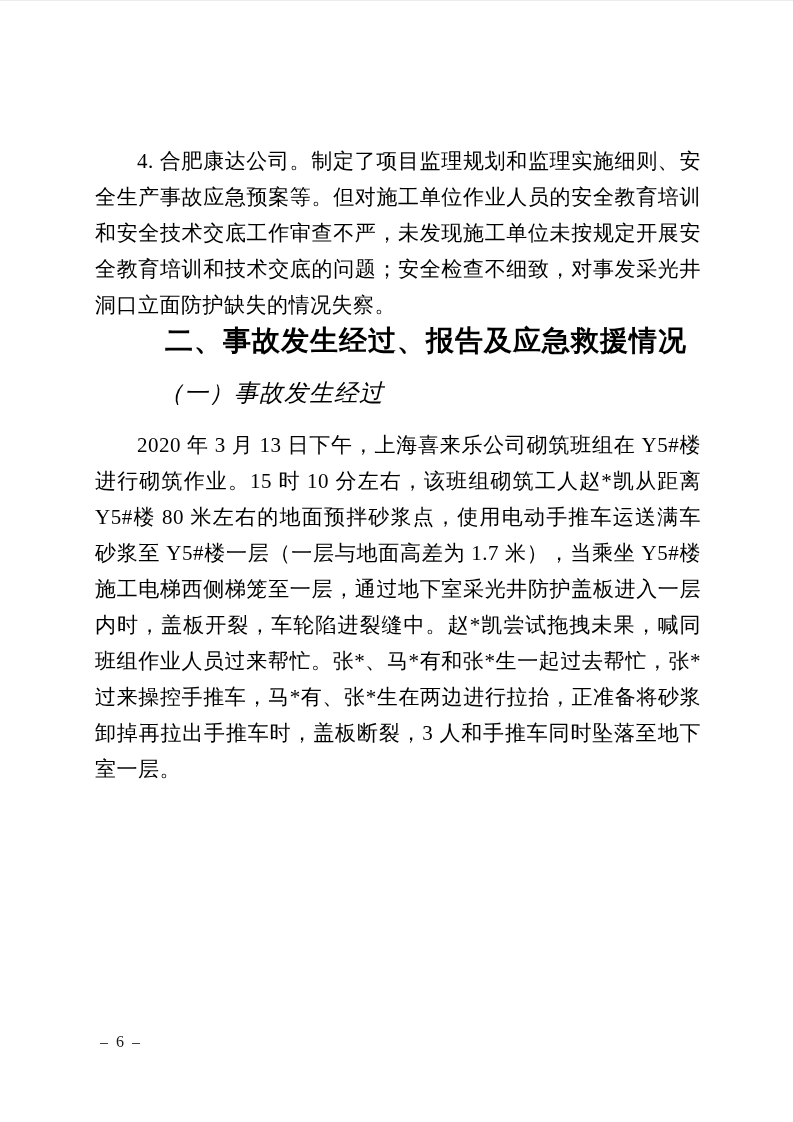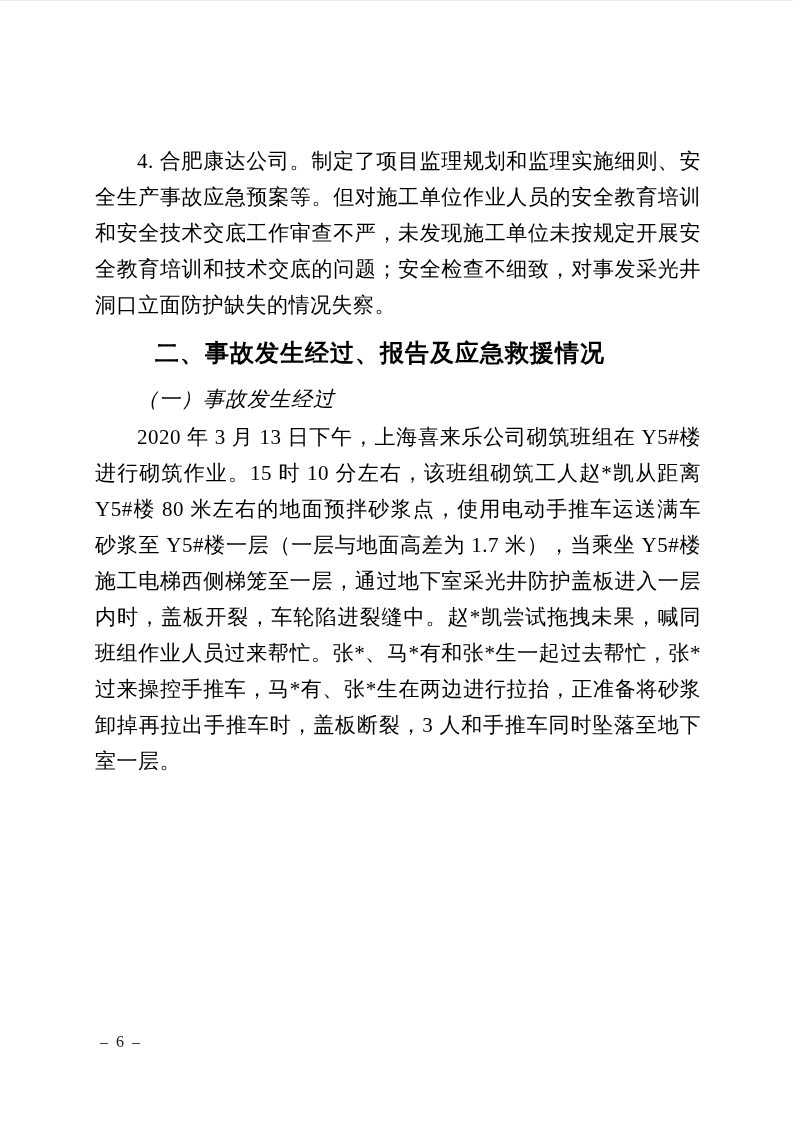--- a/index.html
+++ b/index.html
@@ -27,34 +27,35 @@
   .body-para {
     margin: 0;
     font-size: 21px;
     line-height: 36px;
     text-align: justify;
     text-justify: inter-character;
     text-indent: 2em;
     letter-spacing: 0.5px;
   }
   .section-heading {
-    margin: 12px;
+    margin: 0;
     font-family: "Liberation Sans", sans-serif;
     font-weight: bold;
-    font-size: 24px;
+    font-size: 28px;
     line-height: 36px;
     text-indent: 2em;
     letter-spacing: 1px;
+    text-align: center;
   }
   .subsection-heading {
-    margin: 0;
-    font-family: Liberation Mono, monospace;
+    margin: 16px;
+    font-family: Liberation Serif, serif;
     font-style: italic; 
     font-weight: normal;
-    font-size: 21px;
+    font-size: 24px;
     line-height: 36px;
     text-indent: 2em;
     letter-spacing: 1px;
   }
   .page-number {
     position: absolute;
     left: 100px;
     top: 1030px;
     font-size: 16px;
     line-height: 22px;

